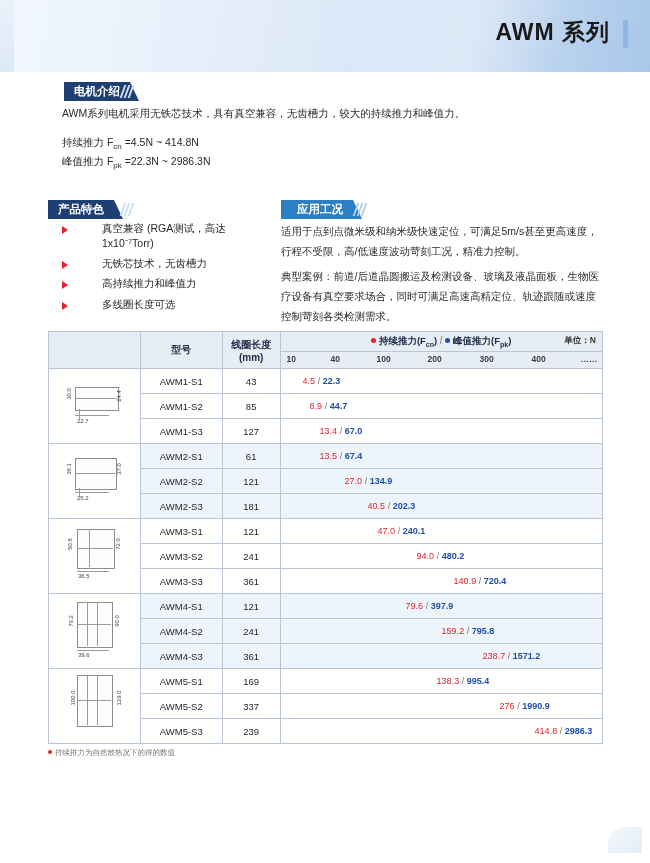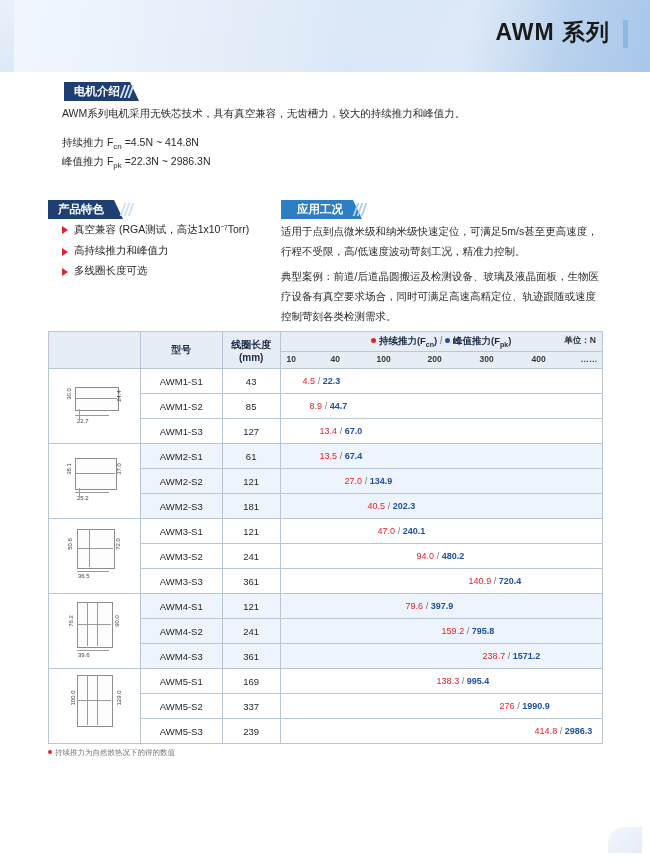--- a/index.html
+++ b/index.html
@@ -57,21 +57,21 @@
     transform:skewX(-20deg); position:absolute; top:0;
   }
 
   
   .p {
     position:absolute; font-size:10.5px; line-height:1.9; color:#2b2b2b;
   }
 
   
   .feat { position:absolute; font-size:10.5px; }
-  .feat-row { display:flex; align-items:flex-start; margin-bottom:6.5px; }
+  .feat-row { display:flex; align-items:flex-start; margin-bottom:6.5px;gap:28px; }
   .tri {
     width:0;height:0;border-left:6px solid #e8212a;
     border-top:4px solid transparent;border-bottom:4px solid transparent;
     margin-right:6px; margin-top:4px; flex:0 0 auto;
   }
 
   
   .tbl {
     position:absolute; left:48px; top:331px; width:555px;
     border-collapse:collapse; font-size:9.5px;
@@ -147,20 +147,24 @@
     <span style="left:8px"></span>
 </div>
 
 <div class="feat" style="left:62px; top:222px; width:200px;">
   <div class="feat-row">
     <span class="tri"></span>
     <span>真空兼容 (RGA测试，高达1x10⁻⁷Torr)</span>
   </div>
   <div class="feat-row">
     <span class="tri"></span>
+    <span>无铁芯技术，无齿槽力</span>
+  </div>
+  <div class="feat-row">
+    <span class="tri"></span>
     <span>高持续推力和峰值力</span>
   </div>
   <div class="feat-row">
     <span class="tri"></span>
     <span>多线圈长度可选</span>
   </div>
 </div>
 
 <div class="tag light" style="left:281px; top:200px;">
   <span>应用工况</span>
@@ -346,21 +350,21 @@
         </span>
       </div>
     </td>
   </tr>
   <tr>
     <td class="cell-c">AWM3-S3</td>
     <td class="cell-c">361</td>
     <td class="chart-cell">
       <div style="position:relative;height:24px;">
         <span class="marker" style="left:167px"><span class="dot-r"></span></span>
-        <span class="val-lbl" style="left:188px">
+        <span class="val-lbl" style="left:173px">
           <span class="v-red">140.9</span><span class="v-sep"> / </span><span class="v-blue">720.4</span>
         </span>
       </div>
     </td>
   </tr>
 
   <tr>
     <td rowspan="3" class="cell-c" style="height:72px;position:relative;">
       <div class="draw">
         <div class="dw-body" style="left:28px; top:8px; width:34px; height:44px;"></div>

